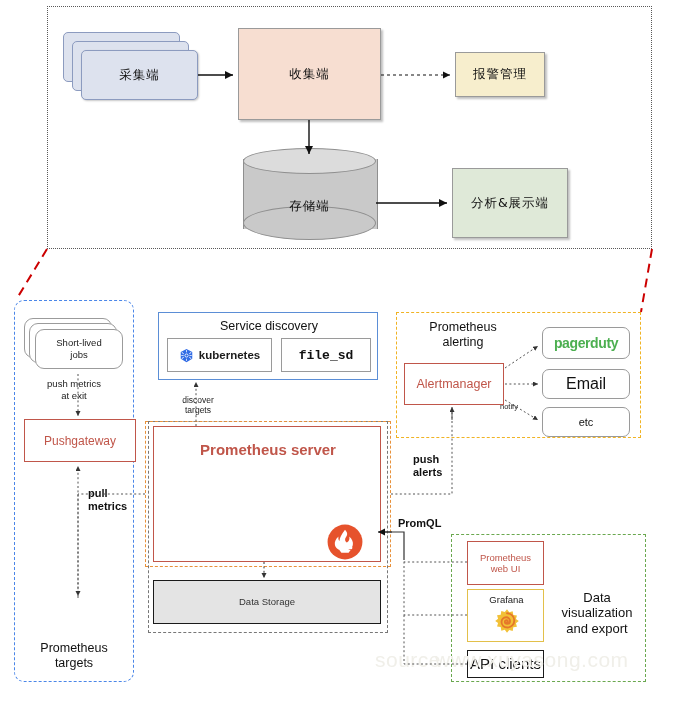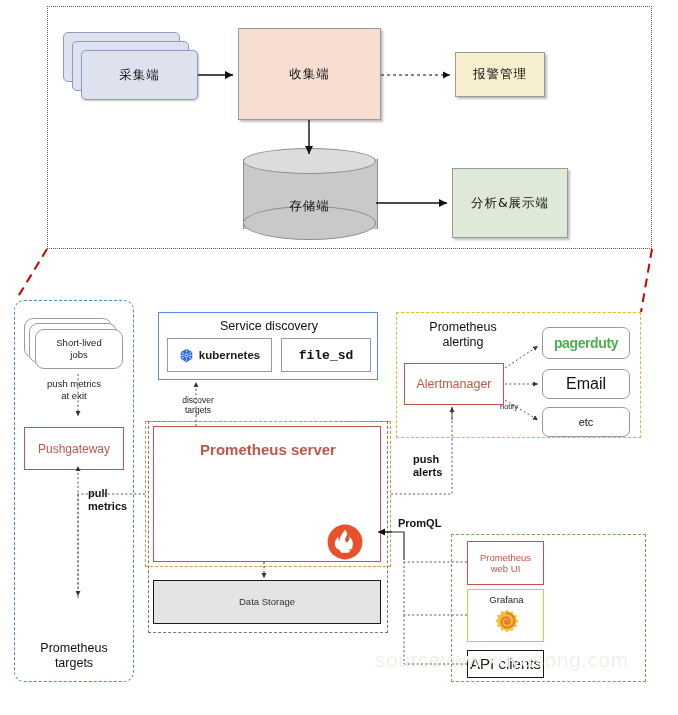--- a/index.html
+++ b/index.html
@@ -90,21 +90,21 @@
 
   <div class="abs" style="left:24px;top:318px;width:100px;height:55px;">
     <div class="stackcard" style="left:0;top:0;width:88px;height:40px;"></div>
     <div class="stackcard" style="left:5px;top:5px;width:88px;height:40px;"></div>
     <div class="stackcard ctr" style="left:11px;top:11px;width:88px;height:40px;flex-direction:column;">
       <span class="lbl-sm">Short-lived</span>
       <span class="lbl-sm">jobs</span>
     </div>
   </div>
 
-  <div class="nodebox" style="left:24px;top:419px;width:100px;height:43px;border:1.5px solid #c0564a;margin-top:8px;">
+  <div class="nodebox" style="left:24px;top:419px;width:112px;height:43px;border:1.5px solid #c0564a;">
     <span style="font-size:12px;color:#c0564a;">Pushgateway</span>
   </div>
 
   <div class="abs" style="left:88px;top:487px;width:66px;height:28px;display:flex;flex-direction:column;align-items:flex-start;">
     <span class="lbl-bold">pull</span>
     <span class="lbl-bold">metrics</span>
   </div>
 
 
   <div class="abs ctr" style="left:14px;top:638px;width:120px;height:36px;flex-direction:column;">
@@ -218,20 +218,25 @@
         <path d="M32 3l5.5 7.5L46 8l1.5 9 9 1.5-2.5 8.5L61 32l-7 5.5 2.5 8.5-9 1.5-1.5 9-8.5-2.5L32 61l-5.5-7.5L18 56l-1.5-9-9-1.5L10 37 3 32l7-5.5L7.5 18l9-1.5L18 7.5l8.5 2.5z" fill="#f2c037"></path>
         <path d="M32 13c10 0 18 7.5 18 17.5S42.5 48 33 48c-8.2 0-14.5-5.8-14.5-13.3 0-6.6 5-11.8 11.3-11.8 5.4 0 9.5 3.9 9.5 8.9 0 4.2-3.1 7.3-7 7.3-3.2 0-5.6-2.3-5.6-5.2 0-2.4 1.8-4.2 4.1-4.2 1.9 0 3.2 1.3 3.2 3 0 1.3-.9 2.3-2.1 2.3" fill="none" stroke="#e5772a" stroke-width="4.6" stroke-linecap="round"></path>
       </svg>
     </span>
   </div>
 
   <div class="abs ctr" style="left:467px;top:650px;width:77px;height:28px;border:1.6px solid #1a1a1a;background:#fff;">
     <span style="font-size:15px;color:#111;">API clients</span>
   </div>
 
+  <div class="abs ctr" style="left:552px;top:585px;width:90px;height:56px;flex-direction:column;">
+    <span style="font-size:13px;color:#111;">Data</span>
+    <span style="font-size:13px;color:#111;">visualization</span>
+    <span style="font-size:13px;color:#111;">and export</span>
+  </div>
 
   <div class="wm" style="left:375px;top:648px;">source</div>
   <div class="wm" style="left:435px;top:648px;">www.xuyasong.com</div>
 
   <svg class="ovl">
     <defs>
       <marker id="ah" markerWidth="7" markerHeight="7" refX="6" refY="3" orient="auto">
         <path d="M0,0 L6,3 L0,6 z" fill="#111"></path>
       </marker>
       <marker id="ahs" markerWidth="6" markerHeight="6" refX="5" refY="2.5" orient="auto">

